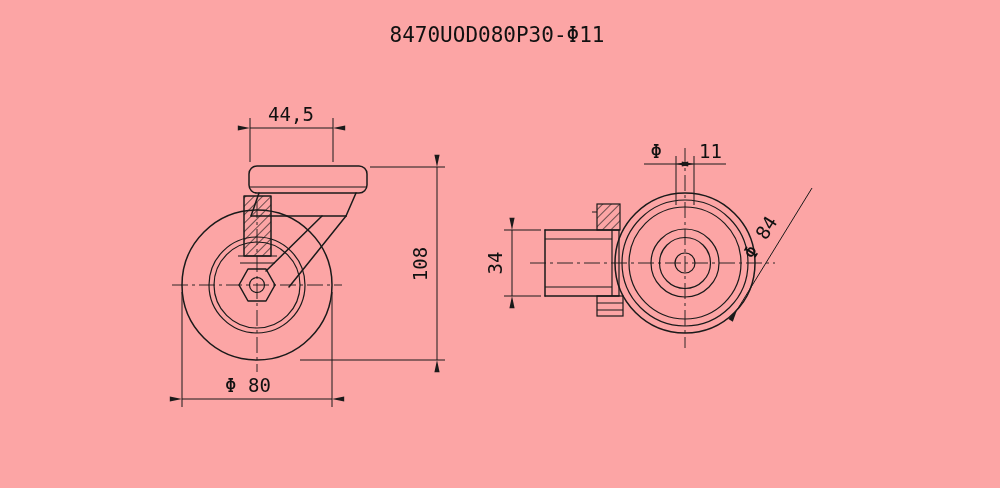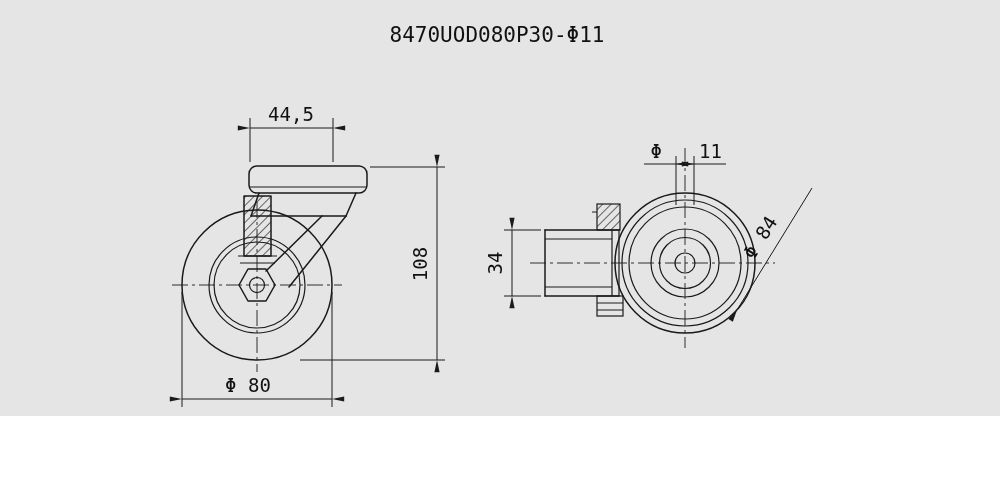--- a/index.html
+++ b/index.html
@@ -1,16 +1,16 @@
 <!DOCTYPE html>
 <html><head>
 <meta charset="utf-8">
 <style>
   html,body{margin:0;padding:0;background:#ffffff;}
-  .page{position:relative;width:1000px;height:416px;background:#e5e5e5;overflow:hidden;
+  .page{position:relative;width:1000px;height:488px;background:#fca5a5;overflow:hidden;
         font-family:"DejaVu Sans Mono","Liberation Mono",monospace;}
   svg{display:block;}
   .obj{stroke:#1a1a1a;stroke-width:1.5;fill:none;stroke-linejoin:round;stroke-linecap:round;}
   .med{stroke:#1a1a1a;stroke-width:1.2;fill:none;}
   .thin{stroke:#1a1a1a;stroke-width:1;fill:none;}
   .dim{stroke:#1a1a1a;stroke-width:1;fill:none;}
   .cl{stroke:#1a1a1a;stroke-width:0.9;fill:none;stroke-dasharray:16 4 3 4;}
   .hatched{fill:url(#hatch);}
   text{fill:#111111;}
   .dimtext{font-size:19px;font-family:"DejaVu Sans Mono","Liberation Mono",monospace;}

